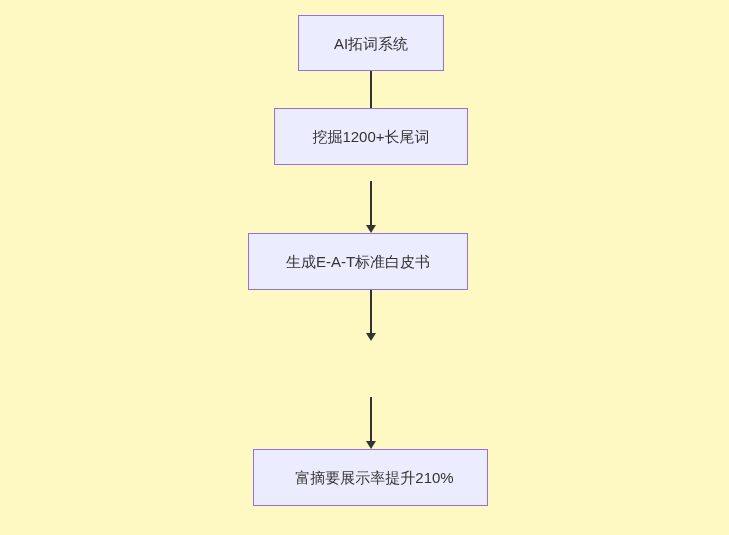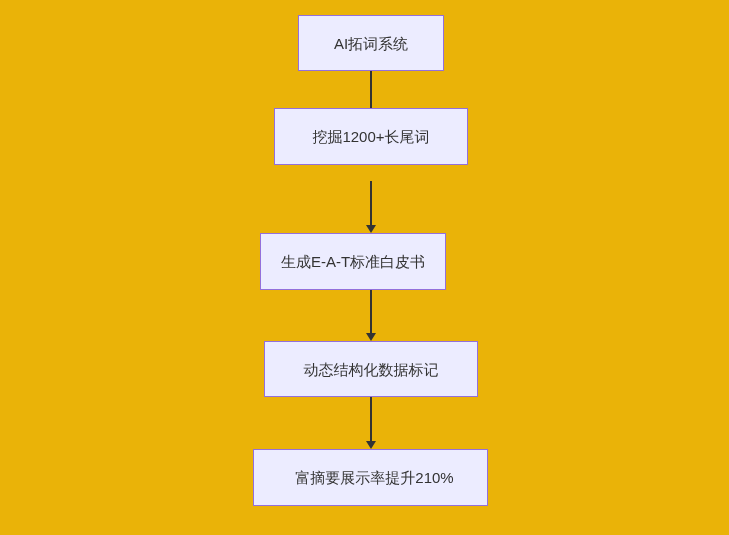--- a/index.html
+++ b/index.html
@@ -4,41 +4,41 @@
 <style>
   html, body {
     margin: 0;
     padding: 0;
     background: #f8f8f8;
   }
   .canvas {
     position: relative;
     width: 729px;
     height: 535px;
-    background: #eab308;
+    background: #fef9c3;
     font-family: "Liberation Sans", "DejaVu Sans", sans-serif;
     overflow: hidden;
   }
   .node {
     position: absolute;
     box-sizing: border-box;
     background: #ececff;
     border: 1px solid #9370db;
     color: #333333;
     font-size: 15px;
     line-height: 1;
     display: flex;
     align-items: center;
     justify-content: center;
     text-align: center;
     white-space: nowrap;
   }
   .node-1 { left: 298px; top: 15px;  width: 146px; height: 56px; }
   .node-2 { left: 274px; top: 108px; width: 194px; height: 57px; }
-  .node-3 { left: 260px; top: 233px; width: 186px; height: 57px; }
+  .node-3 { left: 248px; top: 233px; width: 220px; height: 57px; }
   .node-4 { left: 264px; top: 341px; width: 214px; height: 56px; }
   .node-5 { left: 253px; top: 449px; width: 235px; height: 57px; padding-left: 8px; }
 
   .edge {
     position: absolute;
     width: 12px;
     left: 365px; 
   }
   .edge-1 { top: 71px;  height: 53px; }
   .edge-2 { top: 181px; height: 52px; }
@@ -89,23 +89,20 @@
 
   <div class="node node-3">
     <span>生成E-A-T标准白皮书</span>
   </div>
 
   <div class="edge edge-3">
     <div class="shaft"></div>
     <div class="head"></div>
   </div>
 
-  <div class="node node-4">
-    <span>动态结构化数据标记</span>
-  </div>
 
   <div class="edge edge-4">
     <div class="shaft"></div>
     <div class="head"></div>
   </div>
 
   <div class="node node-5">
     <span>富摘要展示率提升210%</span>
   </div>
 

